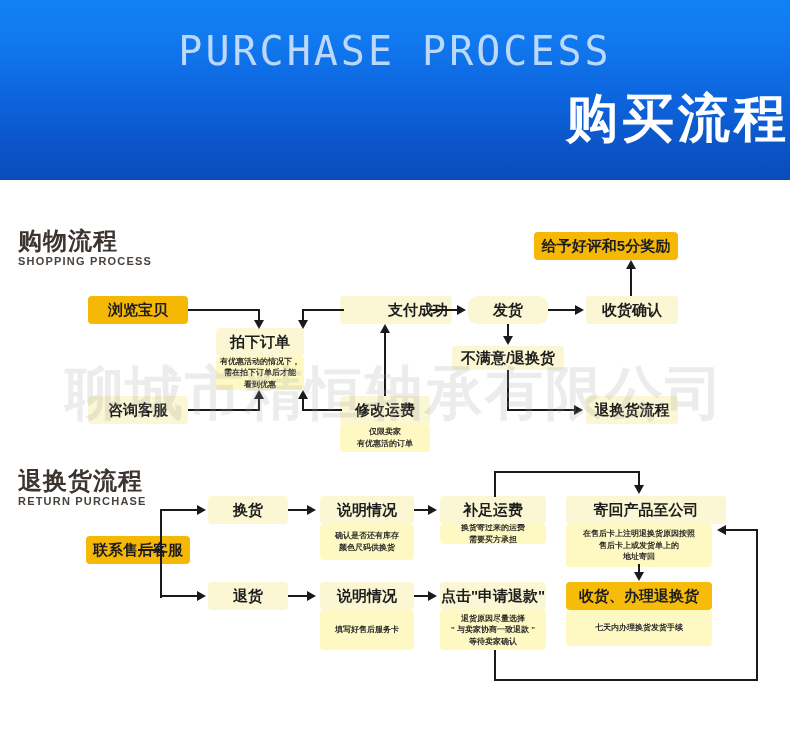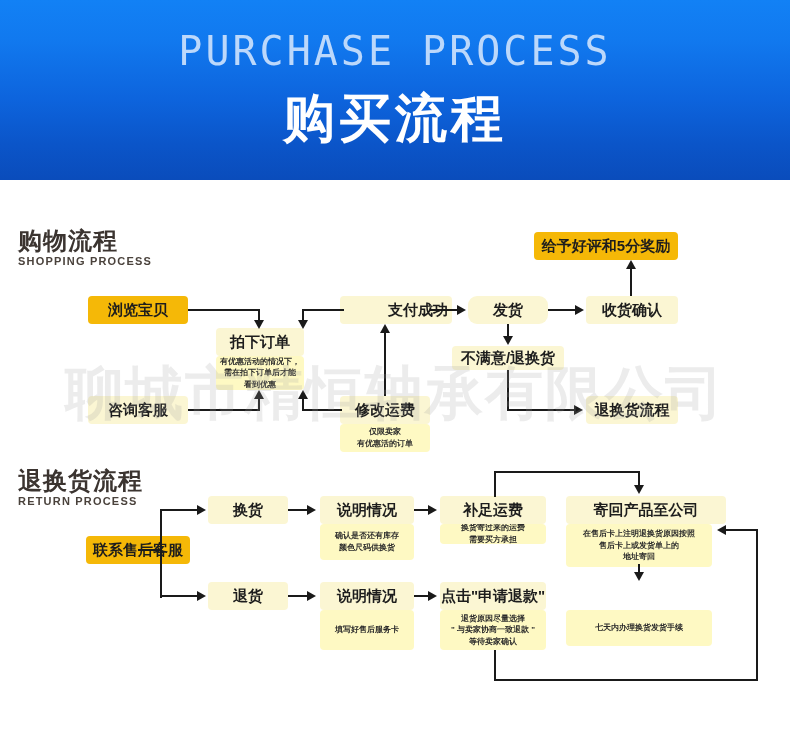--- a/index.html
+++ b/index.html
@@ -16,21 +16,21 @@
     background:linear-gradient(180deg,#1281f5 0%,#1179ef 22%,#0d64dd 55%,#0b55c9 80%,#0a4cbb 100%);
     overflow:hidden;
   }
   .banner-en{
     position:absolute;left:0;top:28px;width:790px;text-align:center;
     font-size:40px;letter-spacing:3px;color:#bcd8fb;
     font-family:"DejaVu Sans Mono","Liberation Mono",monospace;
     font-weight:300;white-space:nowrap;
   }
   .banner-cn{
-    position:absolute;left:0;top:84px;width:790px;text-align:center;
+    position:absolute;left:0;top:84px;width:790px;text-align:right;
     font-size:52px;color:#ffffff;font-weight:bold;letter-spacing:4px;
     white-space:nowrap;
   }
 
   
   .sec-head{position:absolute;}
   .sec-cn{font-size:24px;color:#3b3430;font-weight:bold;letter-spacing:1px;line-height:26px;white-space:nowrap;}
   .sec-en{font-size:11px;color:#4a423c;font-weight:bold;letter-spacing:1.2px;line-height:14px;white-space:nowrap;
           font-family:"Liberation Sans","DejaVu Sans",sans-serif;}
 
@@ -143,21 +143,21 @@
 
   <div class="ln lv" style="left:507px;top:324px;height:14px;"></div>
   <div class="arr ar-d" style="left:503px;top:336px;"></div>
 
   <div class="ln lv" style="left:507px;top:370px;height:39px;"></div>
   <div class="ln lh" style="left:507px;top:409px;width:68px;"></div>
   <div class="arr ar-r" style="left:574px;top:405px;"></div>
 
   <div class="sec-head" style="left:18px;top:468px;">
     <div class="sec-cn">退换货流程</div>
-    <div class="sec-en">RETURN PROCESS</div>
+    <div class="sec-en">RETURN PURCHASE</div>
   </div>
 
   <div class="node n-gold" style="left:86px;top:536px;width:104px;height:28px;font-size:15px;">联系售后客服</div>
 
   <div class="node n-pale" style="left:208px;top:496px;width:80px;height:28px;font-size:15px;">换货</div>
 
   <div class="node n-pale" style="left:320px;top:496px;width:94px;height:28px;font-size:15px;">说明情况</div>
   <div class="note" style="left:320px;top:524px;width:94px;height:36px;white-space:pre-line;">确认是否还有库存
 颜色尺码供换货</div>
 
@@ -173,20 +173,21 @@
   <div class="node n-pale" style="left:208px;top:582px;width:80px;height:28px;font-size:15px;">退货</div>
 
   <div class="node n-pale" style="left:320px;top:582px;width:94px;height:28px;font-size:15px;">说明情况</div>
   <div class="note" style="left:320px;top:610px;width:94px;height:40px;white-space:pre-line;">填写好售后服务卡</div>
 
   <div class="node n-pale" style="left:440px;top:582px;width:106px;height:28px;font-size:15px;">点击"申请退款"</div>
   <div class="note" style="left:440px;top:610px;width:106px;height:40px;white-space:pre-line;">退货原因尽量选择
 " 与卖家协商一致退款 "
 等待卖家确认</div>
 
+  <div class="node n-gold2" style="left:566px;top:582px;width:146px;height:28px;font-size:15px;">收货、办理退换货</div>
   <div class="note" style="left:566px;top:610px;width:146px;height:36px;white-space:pre-line;">七天内办理换货发货手续</div>
 
   <div class="ln lh" style="left:138px;top:549px;width:24px;"></div>
   <div class="ln lv" style="left:160px;top:510px;height:88px;"></div>
   <div class="ln lh" style="left:160px;top:509px;width:38px;"></div>
   <div class="arr ar-r" style="left:197px;top:505px;"></div>
   <div class="ln lh" style="left:160px;top:595px;width:38px;"></div>
   <div class="arr ar-r" style="left:197px;top:591px;"></div>
 
   <div class="ln lh" style="left:288px;top:509px;width:20px;"></div>

